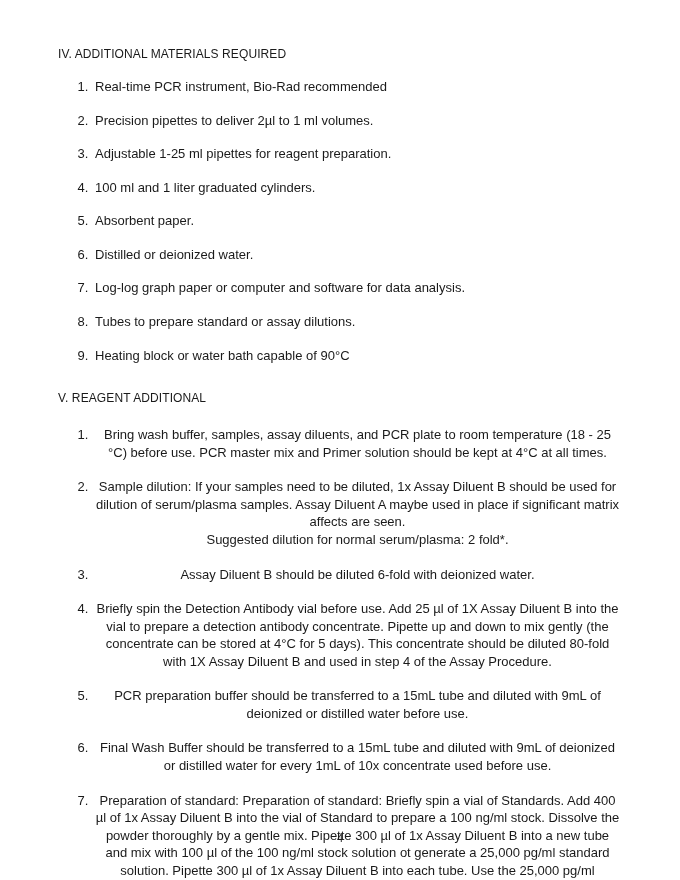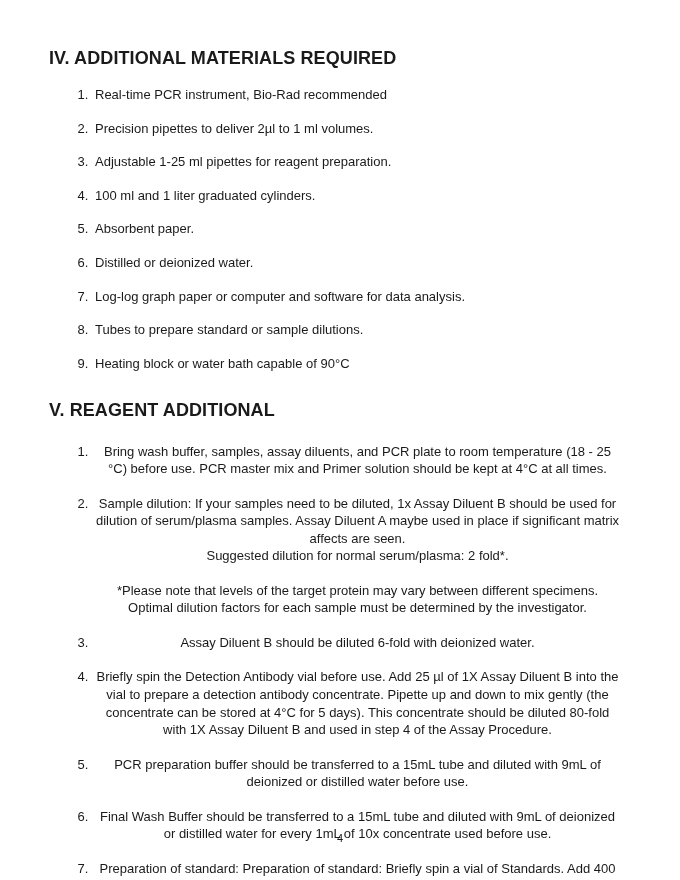--- a/index.html
+++ b/index.html
@@ -18,23 +18,23 @@
     line-height: 1.35;
   }
   .page {
     box-sizing: border-box;
     width: 680px;
     height: 880px;
     padding: 46px 44px 0 42px;
     position: relative;
   }
   h2.section-title {
-    font-size: 18px;
-    font-weight: bold;
-    margin: 0 0 16px 7px;
+    font-size: 12px;
+    font-weight: normal;
+    margin: 0 0 16px 16px;
     letter-spacing: 0.1px;
   }
   h2.section-title.second {
     margin-top: 26px;
     margin-bottom: 20px;
   }
   ol.doc-list {
     margin: 0;
     padding: 0 0 0 34px;
   }
@@ -73,34 +73,33 @@
   <h2 class="section-title">IV. ADDITIONAL MATERIALS REQUIRED</h2>
 
   <ol class="doc-list list-iv">
     <li><span>Real-time PCR instrument, Bio-Rad recommended</span></li>
     <li><span>Precision pipettes to deliver 2µl to 1 ml volumes.</span></li>
     <li><span>Adjustable 1-25 ml pipettes for reagent preparation.</span></li>
     <li><span>100 ml and 1 liter graduated cylinders.</span></li>
     <li><span>Absorbent paper.</span></li>
     <li><span>Distilled or deionized water.</span></li>
     <li><span>Log-log graph paper or computer and software for data analysis.</span></li>
-    <li><span>Tubes to prepare standard or sample dilutions.</span></li>
+    <li><span>Tubes to prepare standard or assay dilutions.</span></li>
     <li><span>Heating block or water bath capable of 90°C</span></li>
   </ol>
 
   <h2 class="section-title second">V. REAGENT ADDITIONAL</h2>
 
   <ol class="doc-list list-v">
     <li>
       <p>Bring wash buffer, samples, assay diluents, and PCR plate to room temperature (18 - 25 °C) before use. PCR master mix and Primer solution should be kept at 4°C at all times.</p>
     </li>
     <li>
       <p>Sample dilution: If your samples need to be diluted, 1x Assay Diluent B should be used for dilution of serum/plasma samples. Assay Diluent A maybe used in place if significant matrix affects are seen.</p>
       <p>Suggested dilution for normal serum/plasma: 2 fold*.</p>
-      <p class="spaced">*Please note that levels of the target protein may vary between different specimens. Optimal dilution factors for each sample must be determined by the investigator.</p>
     </li>
     <li>
       <p>Assay Diluent B should be diluted 6-fold with deionized water.</p>
     </li>
     <li>
       <p>Briefly spin the Detection Antibody vial before use. Add 25 µl of 1X Assay Diluent B into the vial to prepare a detection antibody concentrate. Pipette up and down to mix gently (the concentrate can be stored at 4°C for 5 days). This concentrate should be diluted 80-fold with 1X Assay Diluent B and used in step 4 of the Assay Procedure.</p>
     </li>
     <li>
       <p>PCR preparation buffer should be transferred to a 15mL tube and diluted with 9mL of deionized or distilled water before use.</p>
     </li>

